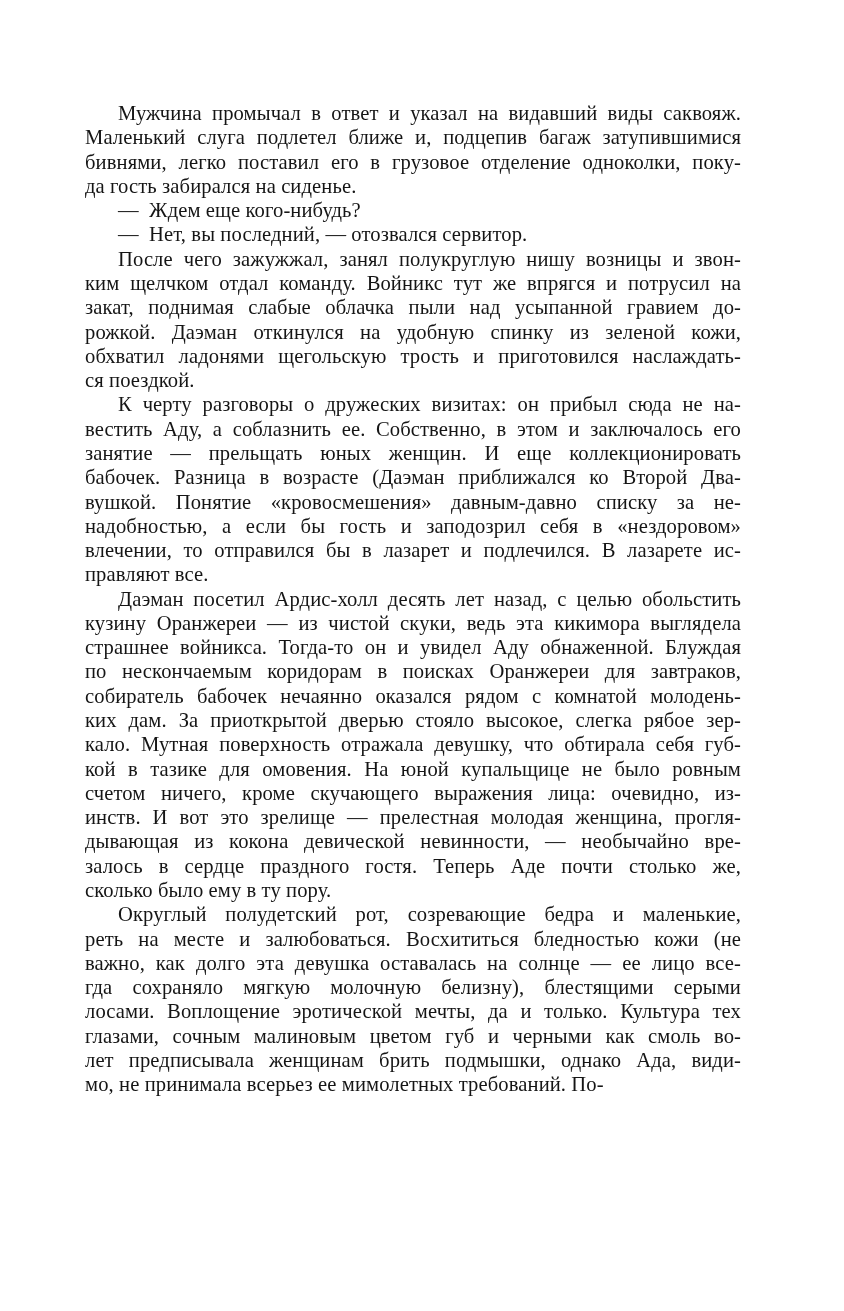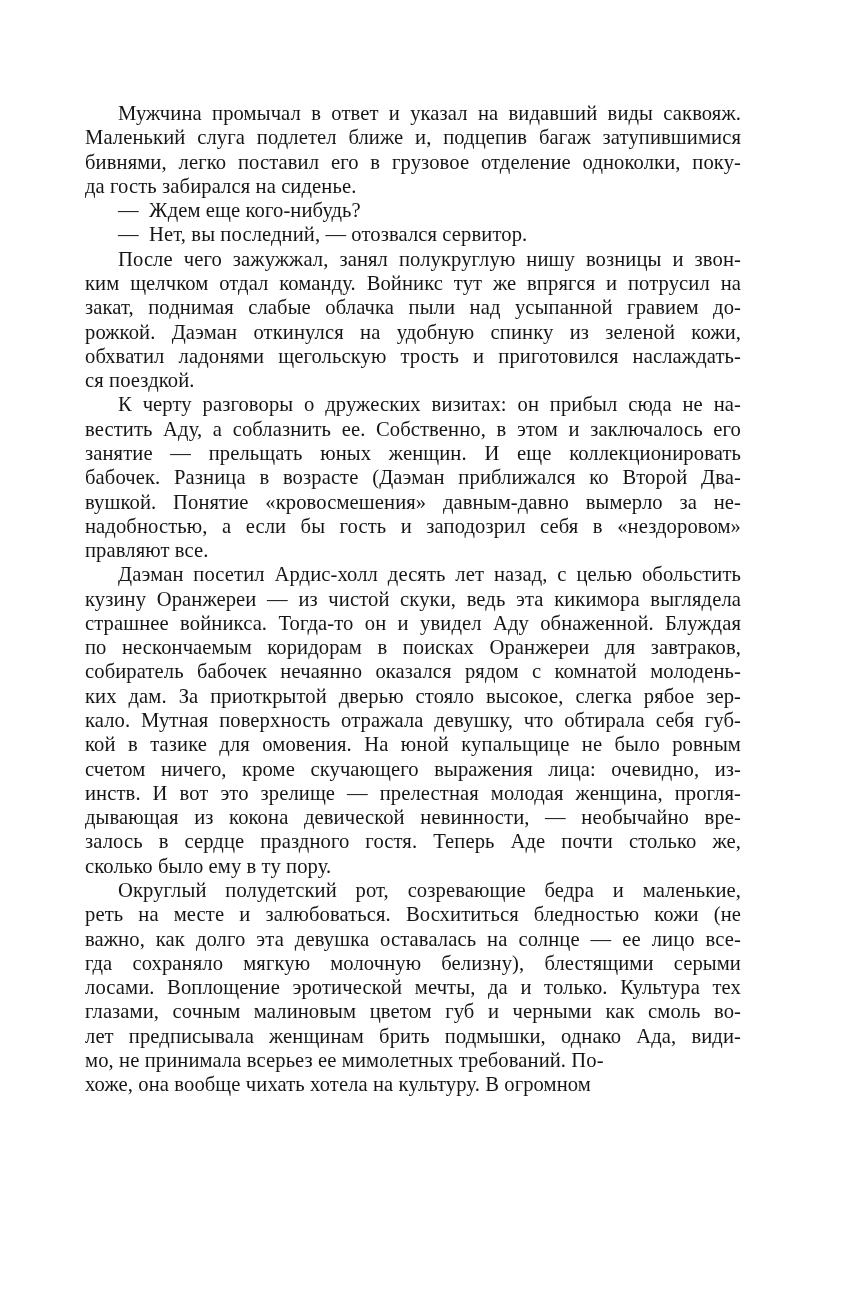--- a/index.html
+++ b/index.html
@@ -68,22 +68,23 @@
       <div class="line j indent">После чего зажужжал, занял полукруглую нишу возницы и звон-</div>
       <div class="line j">ким щелчком отдал команду. Войникс тут же впрягся и потрусил на</div>
       <div class="line j">закат, поднимая слабые облачка пыли над усыпанной гравием до-</div>
       <div class="line j">рожкой. Даэман откинулся на удобную спинку из зеленой кожи,</div>
       <div class="line j">обхватил ладонями щегольскую трость и приготовился наслаждать-</div>
       <div class="line l">ся поездкой.</div>
       <div class="line j indent">К черту разговоры о дружеских визитах: он прибыл сюда не на-</div>
       <div class="line j">вестить Аду, а соблазнить ее. Собственно, в этом и заключалось его</div>
       <div class="line j">занятие — прельщать юных женщин. И еще коллекционировать</div>
       <div class="line j">бабочек. Разница в возрасте (Даэман приближался ко Второй Два-</div>
-      <div class="line j">вушкой. Понятие «кровосмешения» давным-давно вымерло за не-</div>
+      <div class="line j">вушкой. Понятие «кровосмешения» давным-давно списку за не-</div>
       <div class="line j">надобностью, а если бы гость и заподозрил себя в «нездоровом»</div>
+      <div class="line j">влечении, то отправился бы в лазарет и подлечился. В лазарете ис-</div>
       <div class="line l">правляют все.</div>
       <div class="line j indent">Даэман посетил Ардис-холл десять лет назад, с целью обольстить</div>
       <div class="line j">кузину Оранжереи — из чистой скуки, ведь эта кикимора выглядела</div>
       <div class="line j">страшнее войникса. Тогда-то он и увидел Аду обнаженной. Блуждая</div>
       <div class="line j">по нескончаемым коридорам в поисках Оранжереи для завтраков,</div>
       <div class="line j">собиратель бабочек нечаянно оказался рядом с комнатой молодень-</div>
       <div class="line j">ких дам. За приоткрытой дверью стояло высокое, слегка рябое зер-</div>
       <div class="line j">кало. Мутная поверхность отражала девушку, что обтирала себя губ-</div>
       <div class="line j">кой в тазике для омовения. На юной купальщице не было ровным</div>
       <div class="line j">счетом ничего, кроме скучающего выражения лица: очевидно, из-</div>
@@ -92,16 +93,15 @@
       <div class="line j">залось в сердце праздного гостя. Теперь Аде почти столько же,</div>
       <div class="line l">сколько было ему в ту пору.</div>
       <div class="line j indent">Округлый полудетский рот, созревающие бедра и маленькие,</div>
       <div class="line j">реть на месте и залюбоваться. Восхититься бледностью кожи (не</div>
       <div class="line j">важно, как долго эта девушка оставалась на солнце — ее лицо все-</div>
       <div class="line j">гда сохраняло мягкую молочную белизну), блестящими серыми</div>
       <div class="line j">лосами. Воплощение эротической мечты, да и только. Культура тех</div>
       <div class="line j">глазами, сочным малиновым цветом губ и черными как смоль во-</div>
       <div class="line j">лет предписывала женщинам брить подмышки, однако Ада, види-</div>
       <div class="line l">мо, не принимала всерьез ее мимолетных требований. По-</div>
-      <div class="line l">хоже, она вообще чихать хотела на культуру. В огромном</div>
     </div>
   <div class="page-number">15</div>
 </div>
 
 </body></html>

